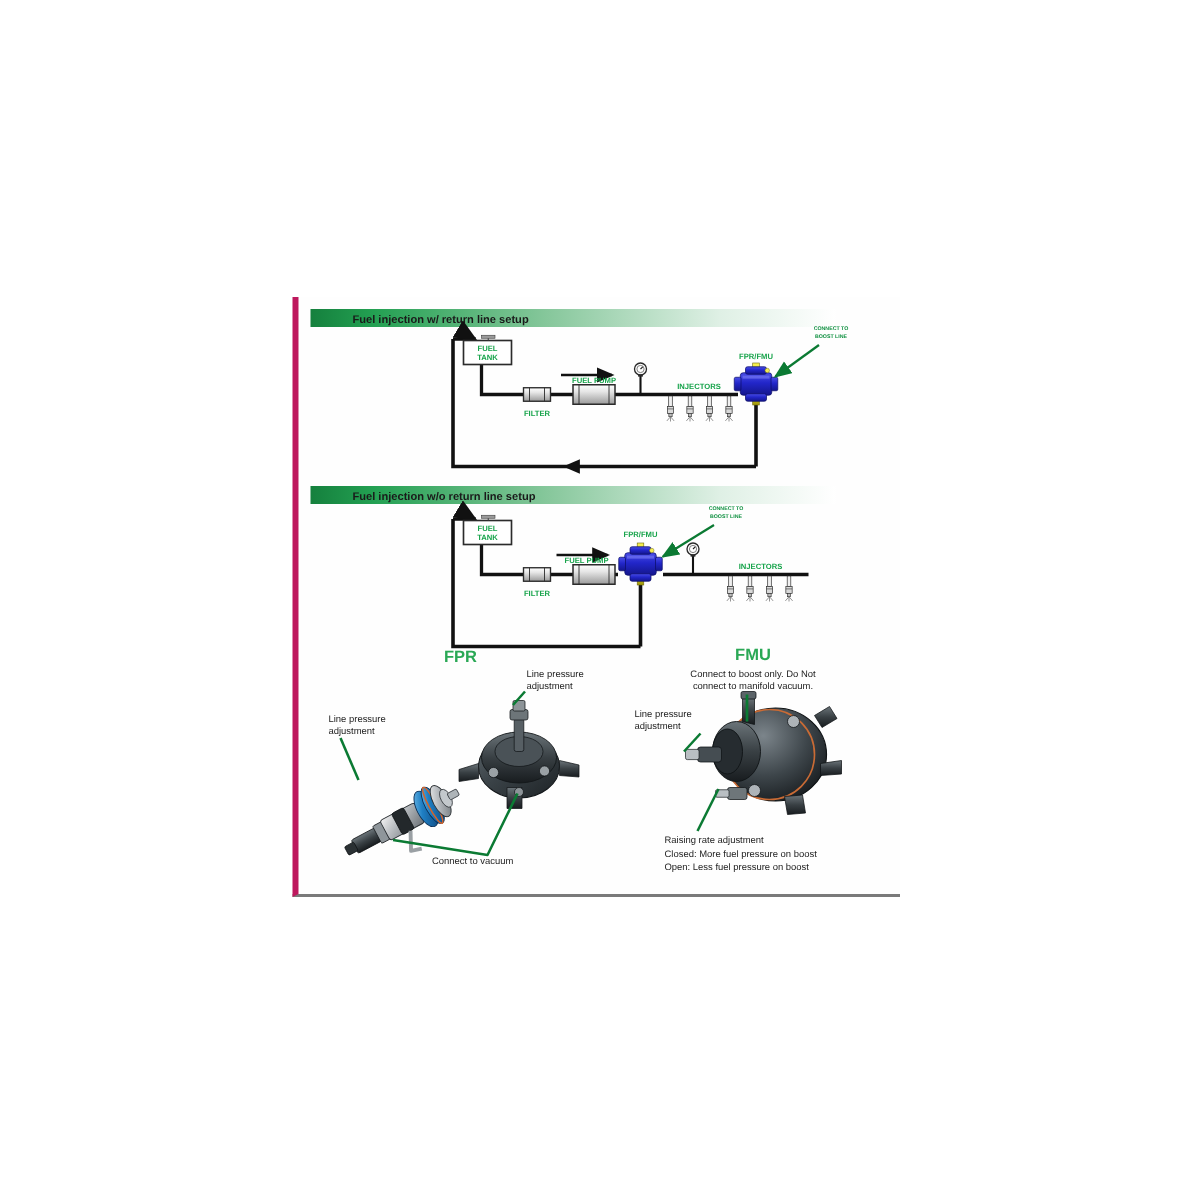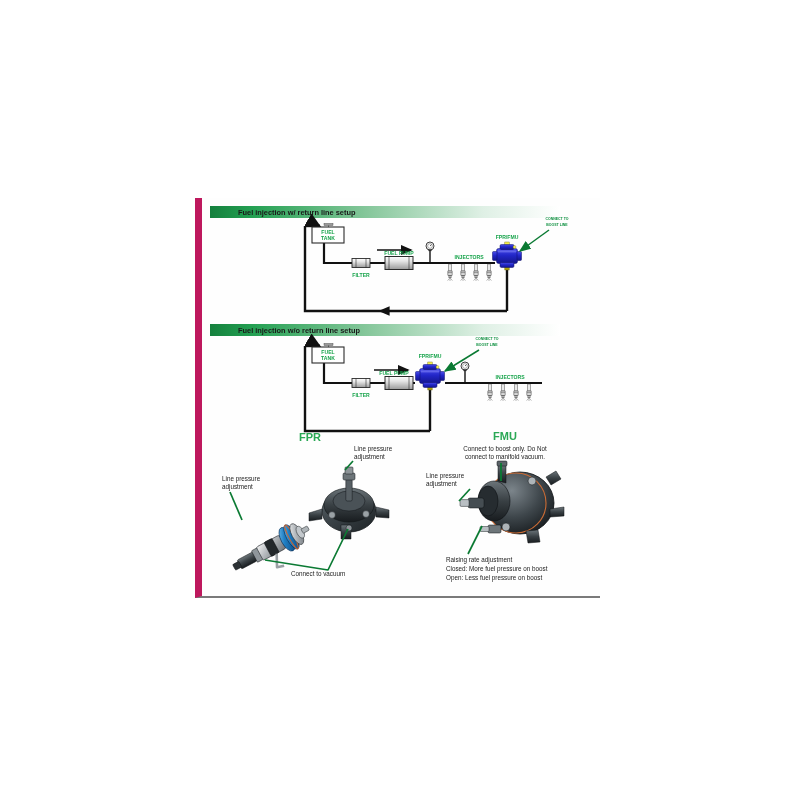--- a/index.html
+++ b/index.html
@@ -4,21 +4,21 @@
 <style>
   html,body{margin:0;padding:0;}
   body{
     width:800px;height:800px;background:#ffffff;
     font-family:"Liberation Sans", sans-serif;
     overflow:hidden;
   }
   #frame{
     position:absolute;left:195px;top:198px;width:405px;height:400px;
     background:#fefefe;
-    border-left:7px solid #be185d;
+    border-left:4px solid #be185d;
     border-bottom:2px solid #7a7a7a;
     box-sizing:border-box;
   }
   .svg-root{position:absolute;left:0;top:0;}
   .hdr-text{
     font-size:7.4px;font-weight:bold;fill:#1a1a1a;
     font-family:"Liberation Sans", sans-serif;
   }
   .grn-lbl{
     font-size:5.1px;font-weight:bold;fill:#16a34a;

